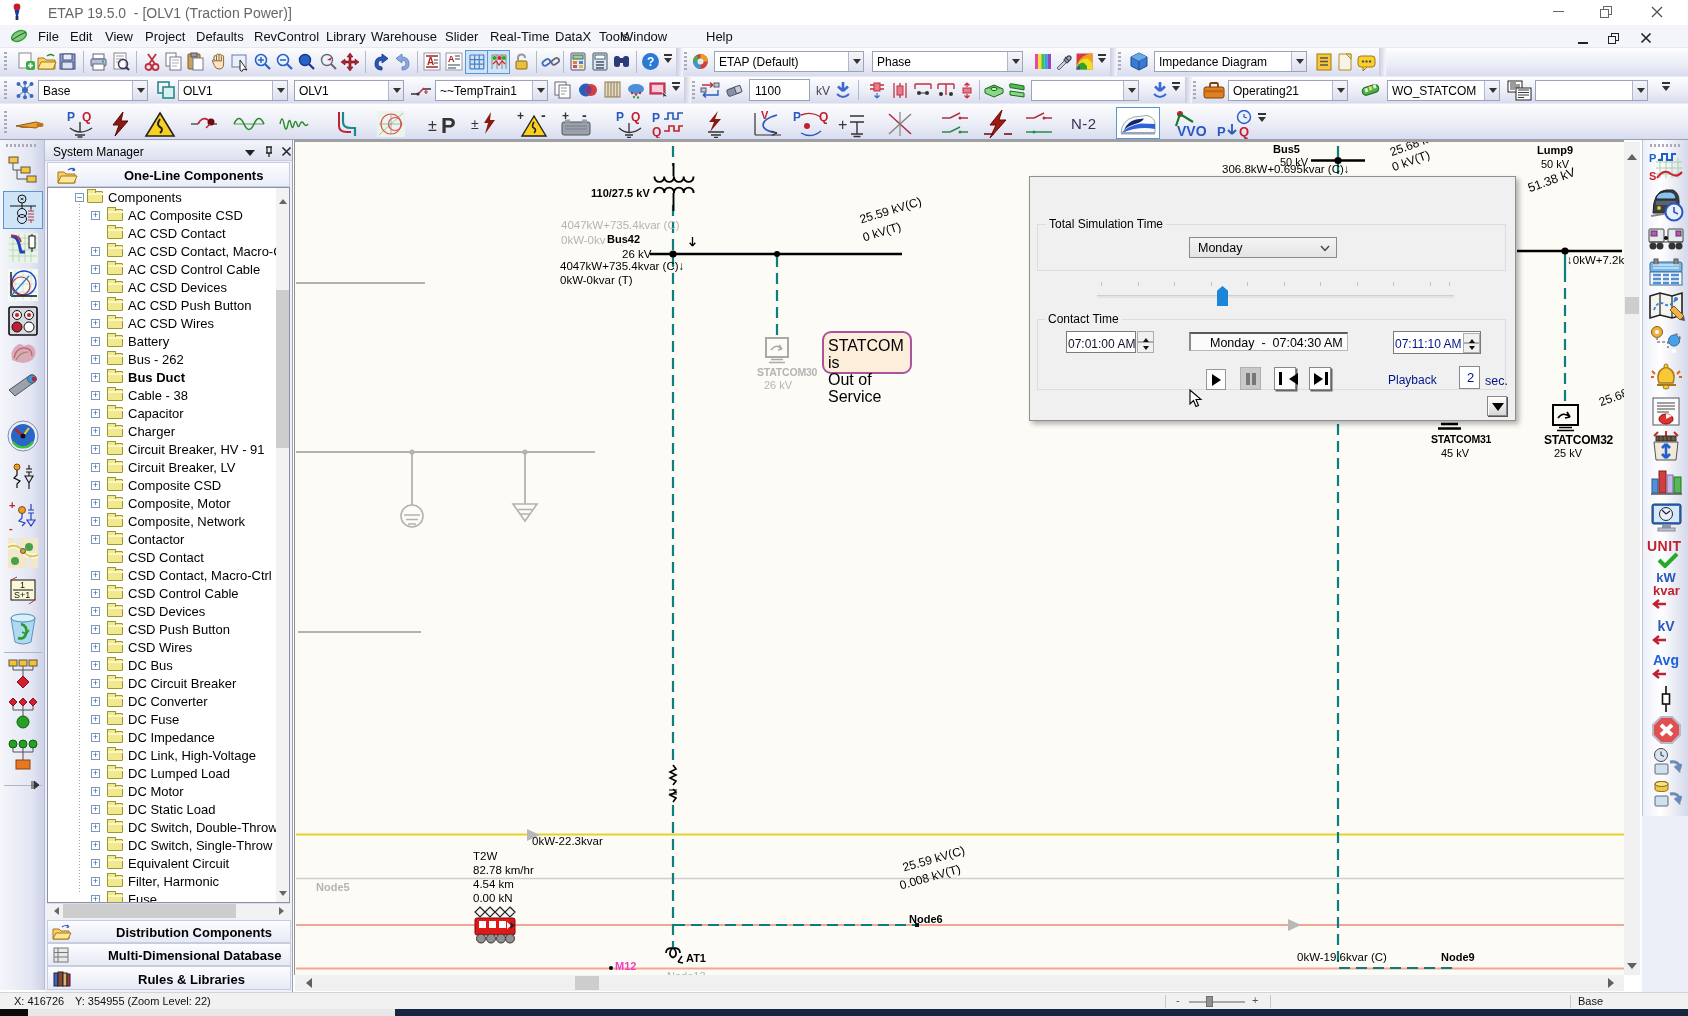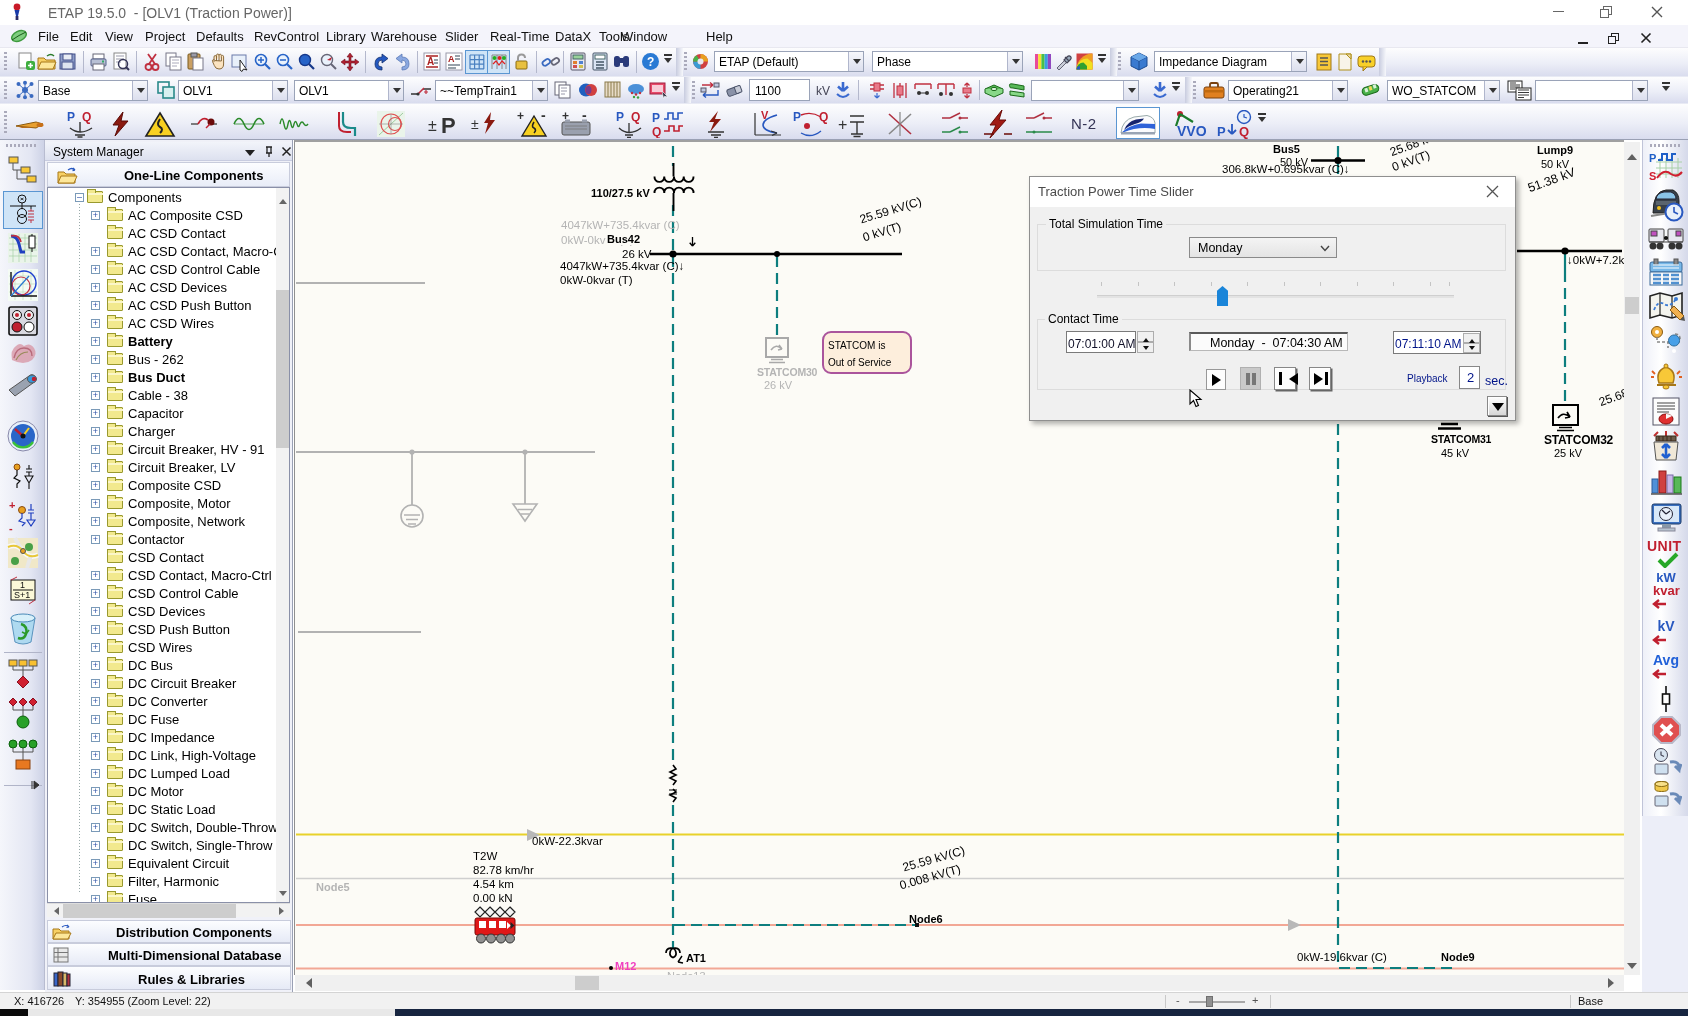--- a/index.html
+++ b/index.html
@@ -808,21 +808,21 @@
         <b class="tl" style="left:80px;font-weight:normal">AC CSD Push Button</b>
       </div>
 <div class="trow" style="top:127px">
         <i class="xp" style="left:43px">+</i>
         <i class="fo" style="left:59px"></i>
         <b class="tl" style="left:80px;font-weight:normal">AC CSD Wires</b>
       </div>
 <div class="trow" style="top:145px">
         <i class="xp" style="left:43px">+</i>
         <i class="fo" style="left:59px"></i>
-        <b class="tl" style="left:80px;font-weight:bold">Battery</b>
+        <b class="tl" style="left:80px;font-weight:normal">Battery</b>
       </div>
 <div class="trow" style="top:163px">
         <i class="xp" style="left:43px">+</i>
         <i class="fo" style="left:59px"></i>
         <b class="tl" style="left:80px;font-weight:normal">Bus - 262</b>
       </div>
 <div class="trow" style="top:181px">
         <i class="xp" style="left:43px">+</i>
         <i class="fo" style="left:59px"></i>
         <b class="tl" style="left:80px;font-weight:bold">Bus Duct</b>
@@ -1131,21 +1131,21 @@
 <div class="ctext cbold cgray" style="left:21px;top:739px;font-size:11px">Node5</div>
 <div class="ctext" style="left:606px;top:719px;font-size:12px;transform:rotate(-16deg);transform-origin:0 0">25.59 kV(C)</div>
 <div class="ctext" style="left:603px;top:737px;font-size:12px;transform:rotate(-16deg);transform-origin:0 0">0.008 kV(T)</div>
 <div class="ctext cbold" style="left:614px;top:771px;font-size:11px">Node6</div>
 <div class="ctext cbold" style="left:320px;top:818px;font-size:11px;color:#f040c0">M12</div>
 <div class="ctext cbold" style="left:391px;top:810px;font-size:11px">AT1</div>
 <div class="ctext cgray" style="left:372px;top:828px;font-size:11px">Node13</div>
 <div class="ctext" style="left:1002px;top:809px;">0kW-19.6kvar (C)</div>
 <div class="ctext cbold" style="left:1146px;top:809px;font-size:11px">Node9</div>
 <div class="abs" style="left:527px;top:189px;width:90px;height:43px;background:#fdeedc;border:2px solid #aa549c;border-radius:9px">
-      <div style="position:absolute;left:4px;top:4px;font-size:10px;color:#000;line-height:17px">STATCOM is<br>Out of Service</div>
+      <div style="position:absolute;left:4px;top:4px;font-size:16px;color:#000;line-height:17px">STATCOM is<br>Out of Service</div>
     </div>
 </div>
 <div class="abs" id="cvs">
 <div class="abs" style="left:0;top:2px;width:16px;height:16px">
       <div style="margin:5px auto 0;width:0;height:0;border:5px solid transparent;border-bottom:6px solid #606060"></div>
     </div>
 <div class="abs" style="left:1px;top:155px;width:14px;height:17px;background:#cdcdcd"></div>
 <div class="abs" style="left:0;top:815px;width:16px;height:16px">
       <div style="margin:6px auto 0;width:0;height:0;border:5px solid transparent;border-top:6px solid #606060"></div>
     </div>
@@ -1281,26 +1281,20 @@
 <svg class="abs" style="left:9px;top:640px" width="30" height="29">
       <path d="M3 4 Q3 1.5 9.5 1.5 Q16 1.5 16 4 V9 Q16 11.5 9.5 11.5 Q3 11.5 3 9 Z" fill="#f0c84a" stroke="#8a6a10"></path>
       <ellipse cx="9.5" cy="4" rx="6.5" ry="2.5" fill="#f8e088" stroke="#8a6a10"></ellipse>
       <rect x="3" y="16" width="13" height="10" rx="1" fill="#cfe0ef" stroke="#667"></rect>
       <path d="M18 14 Q28 12 27 22 L23 18 M27 22 L29 16" stroke="#6a8ab8" stroke-width="3" fill="none"></path>
     </svg>
 </div>
 <div class="abs" id="rightlower"></div>
 
 <div class="abs" id="dialog">
-  <div id="dlgtitle">
-      <span style="position:absolute;left:8px;top:7px;font-size:13px;color:#4b4b4b">Traction Power Time Slider</span>
-  <svg style="position:absolute;right:16px;top:8px" width="13" height="13">
-        <path d="M1 1 L12 12 M12 1 L1 12" stroke="#555" stroke-width="1.3"></path>
-      </svg>
-    </div>
 
   <div class="grpbox" style="left:7px;top:47px;width:469px;height:47px">
       <span class="grplabel" style="left:8px">Total Simulation Time</span>
     </div>
   <div class="abs" style="left:159px;top:60px;width:148px;height:21px;background:linear-gradient(#f4f4f4,#e4e4e4);border:1px solid #8a8a8a">
     <span style="position:absolute;left:8px;top:3px;font-size:12.5px">Monday</span>
     <svg style="position:absolute;right:6px;top:7px" width="10" height="7">
         <path d="M1 1 L5 5.5 L9 1" stroke="#444" stroke-width="1.4" fill="none"></path>
       </svg>
   </div>
@@ -1356,21 +1350,21 @@
       <div style="position:absolute;left:11px;top:5px;width:3.5px;height:12px;background:#777"></div>
     </div>
   <div class="abs" style="left:244px;top:190px;width:22px;height:23px;background:#fdfdfd;border:1px solid #888;box-shadow:inset 1px 1px 0 #fff, 1.5px 1.5px 0 #666">
       <div style="position:absolute;left:4px;top:4px;width:3px;height:13px;background:#000"></div>
       <div style="position:absolute;left:8px;top:4.5px;width:0;height:0;border:6px solid transparent;border-right:9px solid #000"></div>
     </div>
   <div class="abs" style="left:279px;top:190px;width:22px;height:23px;background:#fdfdfd;border:1px solid #888;box-shadow:inset 1px 1px 0 #fff, 1.5px 1.5px 0 #666">
       <div style="position:absolute;left:4px;top:4.5px;width:0;height:0;border:6px solid transparent;border-left:9px solid #000"></div>
       <div style="position:absolute;left:15px;top:4px;width:3px;height:13px;background:#000"></div>
     </div>
-  <span class="abs navy" style="left:377px;top:196px;font-size:10px">Playback</span>
+  <span class="abs navy" style="left:358px;top:196px;font-size:12px">Playback</span>
   <div class="abs" style="left:429px;top:189px;width:21px;height:23px;background:#fff;border:1px solid #888">
       <span class="navy" style="position:absolute;left:7px;top:3px;font-size:13px">2</span>
     </div>
   <span class="abs navy" style="left:455px;top:197px;font-size:12.5px">sec.</span>
   <div class="abs" style="left:457px;top:219px;width:20px;height:20px;background:linear-gradient(#fefefe,#d6d6d6);border:1px solid #888;box-shadow:inset 1px 1px 0 #fff,1px 1px 0 #555">
       <div style="position:absolute;left:4px;top:6px;width:0;height:0;border:6px solid transparent;border-top:8px solid #000"></div>
     </div>
 
   <svg class="abs" style="left:159px;top:212px" width="14" height="20">
       <path d="M1 1 L1 15 L4.5 11.5 L7 17.5 L9.5 16.5 L7 10.5 L12 10.5 Z" fill="#fff" stroke="#000" stroke-width="1.1"></path>

